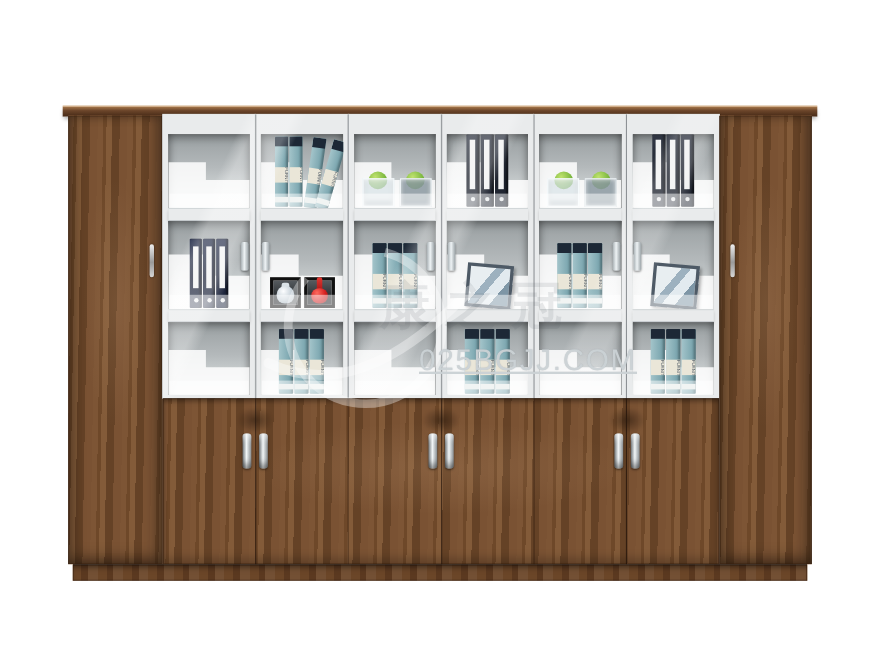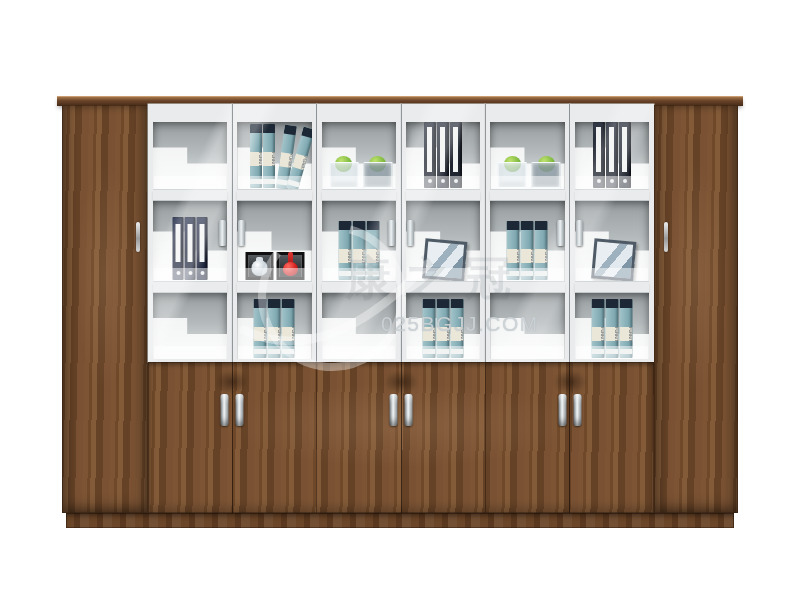--- a/index.html
+++ b/index.html
@@ -147,23 +147,23 @@
   .pframe{width:42px;height:40px;box-sizing:border-box;border:3px solid #4e5a66;
     transform:rotate(5deg);transform-origin:bottom center;background:
     linear-gradient(125deg,#e8eef1 38%,#9db1bf 38%,#9db1bf 52%,#e2eaef 52%,#e2eaef 72%,#7e96a6 72%);
     box-shadow:2px 2px 3px rgba(0,0,0,0.3);}
 
   
   .watermark{position:absolute;inset:0;z-index:50;pointer-events:none;}
   .wm-swoosh{position:absolute;left:232px;top:212px;}
   .wm-cn{position:absolute;left:345px;top:248px;font-size:46px;font-weight:bold;
     letter-spacing:14px;color:rgba(80,90,95,0.12);}
-  .wm-url{position:absolute;left:381px;top:312px;font-size:21px;font-weight:400;
+  .wm-url{position:absolute;left:381px;top:312px;font-size:27px;font-weight:400;
     letter-spacing:1.5px;color:rgba(205,212,215,0.92);
-    text-shadow:0 0 1px rgba(130,140,145,0.45);}
+    text-shadow:0 0 1px rgba(130,140,145,0.45);text-decoration:underline;}
 </style>
 </head>
 <body>
 
 <div class="stage">
 
   <div class="cornice"></div>
 
   <div class="side-door left wood">
     <div class="sh"></div>

